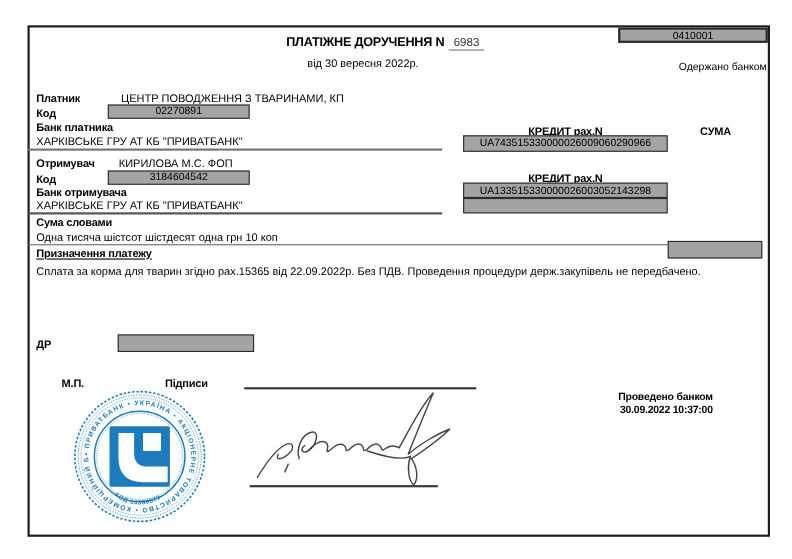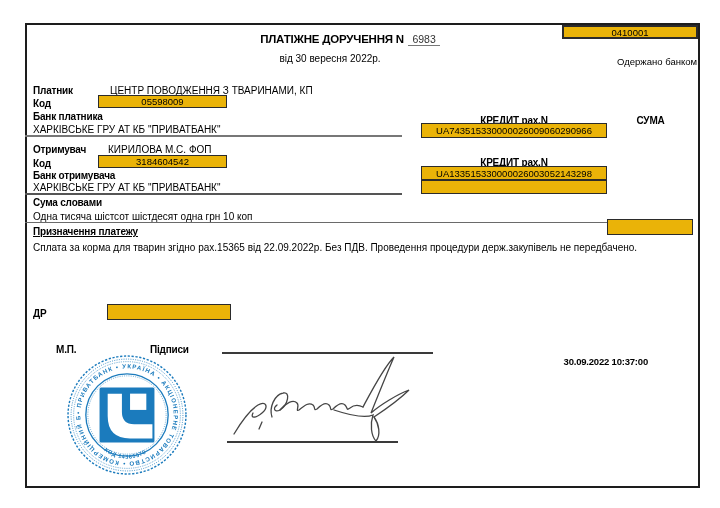--- a/index.html
+++ b/index.html
@@ -3,21 +3,21 @@
 <meta charset="utf-8">
 <style>
   html,body{margin:0;padding:0;background:#fff;}
   .page{position:relative;width:720px;height:508px;background:#ffffff;overflow:hidden;
         font-family:"Liberation Sans","DejaVu Sans",sans-serif;color:#000;}
   .ab{position:absolute;}
   .lbl{font-weight:700;font-size:10px;line-height:11px;letter-spacing:-0.2px;text-align:right;}
   .val{font-weight:400;font-size:10px;line-height:11px;}
   .small{font-size:9.5px;line-height:11px;}
   .cbox{border:1.5px solid #2b2b2b;display:flex;align-items:center;justify-content:center;
-        box-sizing:border-box;background:#eab308;}
+        box-sizing:border-box;background:#a3a3a3;}
   .frame{border:2px solid #1d1d1d;box-sizing:border-box;}
   .rule{height:0;border-top:2px solid #666;}
   .ctr{text-align:center;}
   .rgt{text-align:right;}
 </style>
 </head>
 <body>
 
 <div class="page">
 
@@ -34,21 +34,21 @@
 
   <div class="ab ctr val" style="left:140px;top:53px;width:380px;">від 30 вересня 2022р.</div>
 
   <div class="ab rgt small" style="right:23px;top:56px;width:200px;">Одержано банком</div>
 
   <div class="ab lbl" style="left:33px;top:85px;">Платник</div>
   <div class="ab val" style="left:110px;top:85px;">ЦЕНТР ПОВОДЖЕННЯ З ТВАРИНАМИ, КП</div>
 
   <div class="ab lbl" style="left:33px;top:98px;">Код</div>
   <div class="ab cbox" style="left:98px;top:95px;width:129px;height:13px;">
-    <span class="small">05598009</span>
+    <span class="small">02270891</span>
   </div>
 
   <div class="ab lbl" style="left:33px;top:111px;">Банк платника</div>
   <div class="ab val" style="left:33px;top:124px;">ХАРКІВСЬКЕ ГРУ АТ КБ "ПРИВАТБАНК"</div>
   <div class="ab rule" style="left:25px;top:135px;width:377px;border-color:#777;"></div>
 
   <div class="ab lbl" style="left:33px;top:144px;">Отримувач</div>
   <div class="ab val" style="left:108px;top:144px;">КИРИЛОВА М.С. ФОП</div>
 
   <div class="ab lbl" style="left:33px;top:158px;">Код</div>
@@ -83,20 +83,21 @@
 
   <div class="ab lbl" style="left:33px;top:308px;">ДР</div>
   <div class="ab cbox" style="left:107px;top:304px;width:124px;height:16px;"></div>
 
   <div class="ab lbl" style="left:56px;top:344px;">М.П.</div>
   <div class="ab lbl" style="left:150px;top:344px;">Підписи</div>
   <div class="ab rule" style="left:222px;top:352px;width:211px;border-color:#3a3a3a;"></div>
   <div class="ab rule" style="left:227px;top:441px;width:171px;border-color:#3a3a3a;"></div>
 
   <div class="ab ctr" style="left:468px;top:356px;width:180px;">
+    <div class="lbl" style="font-size:9.5px;">Проведено банком</div>
     <div class="lbl" style="font-size:9.5px;">30.09.2022 10:37:00</div>
   </div>
 
   <svg class="ab" style="left:66px;top:354px;" width="122" height="122" viewBox="0 0 120 120">
     <g fill="none" stroke="#1b7bbd">
       <circle cx="60" cy="60" r="58" stroke-width="1.4" stroke-dasharray="2.2 1.6"></circle>
       <circle cx="60" cy="60" r="55" stroke-width="0.8" stroke-dasharray="1 1.3"></circle>
       <circle cx="60" cy="60" r="52.5" stroke-width="0.7" stroke-dasharray="0.8 1"></circle>
       <circle cx="60" cy="60" r="40.5" stroke-width="1.3"></circle>
       <circle cx="60" cy="60" r="38.5" stroke-width="0.6" stroke-dasharray="1 1.2"></circle>

